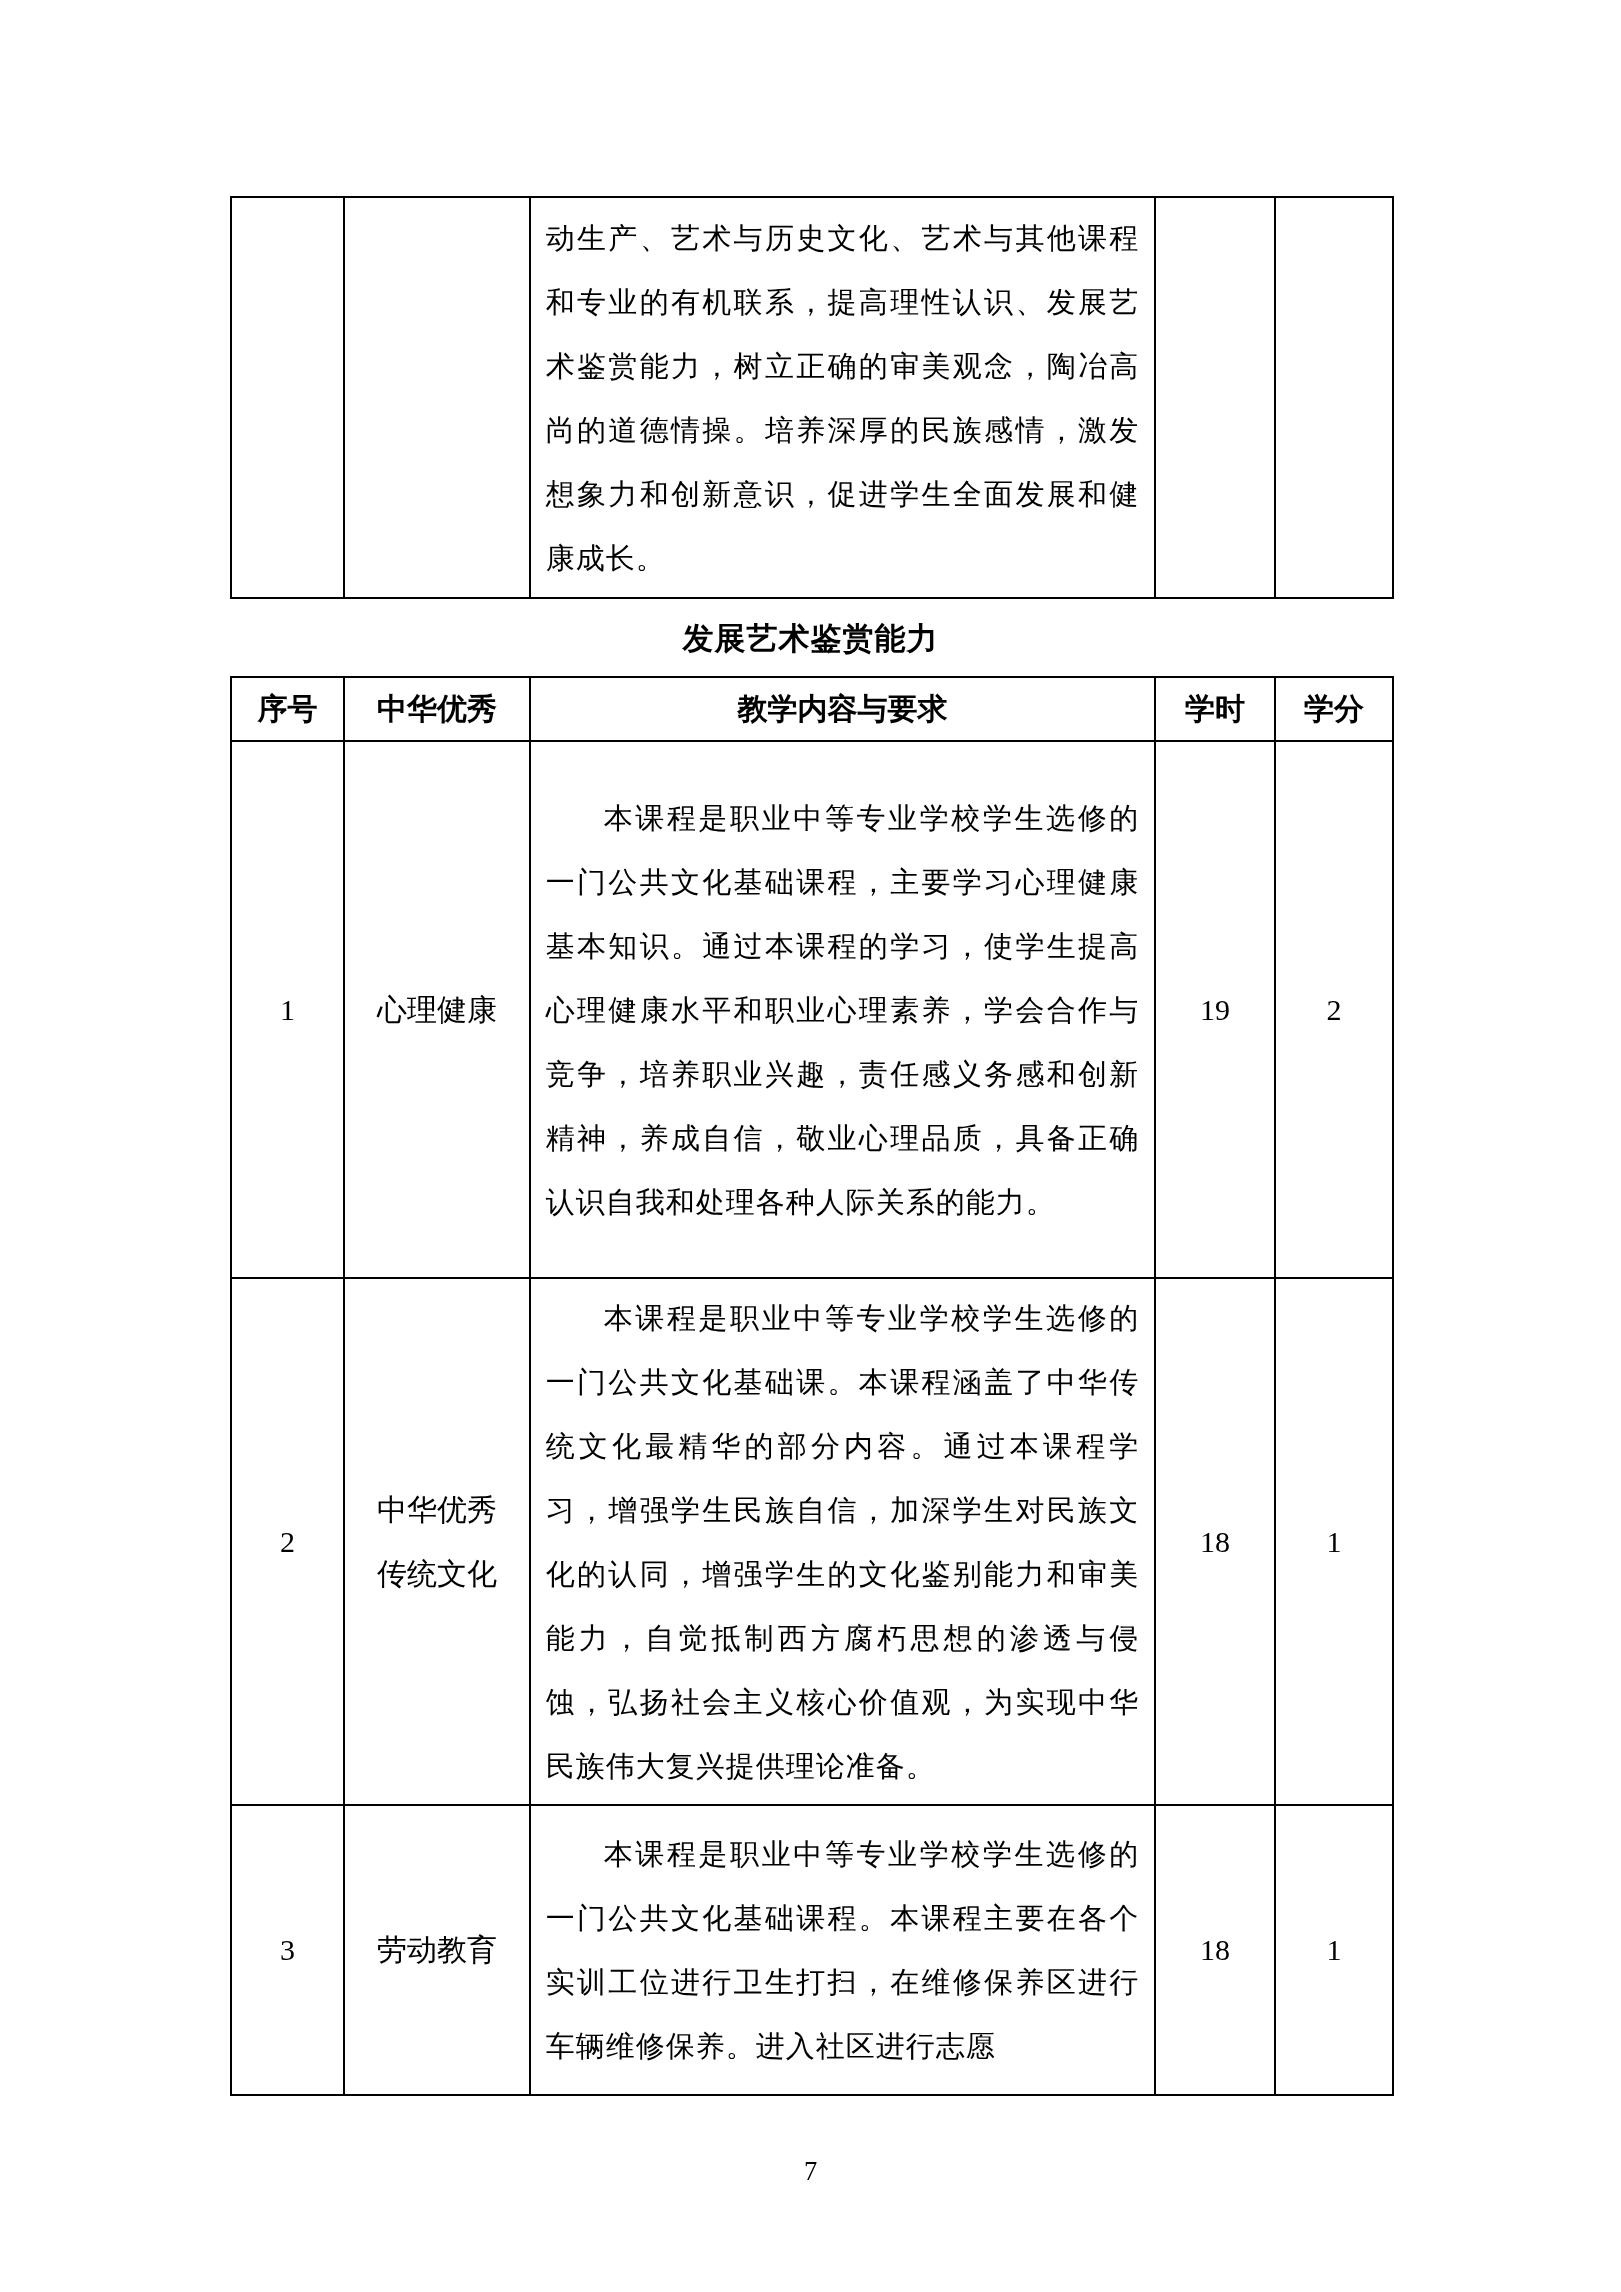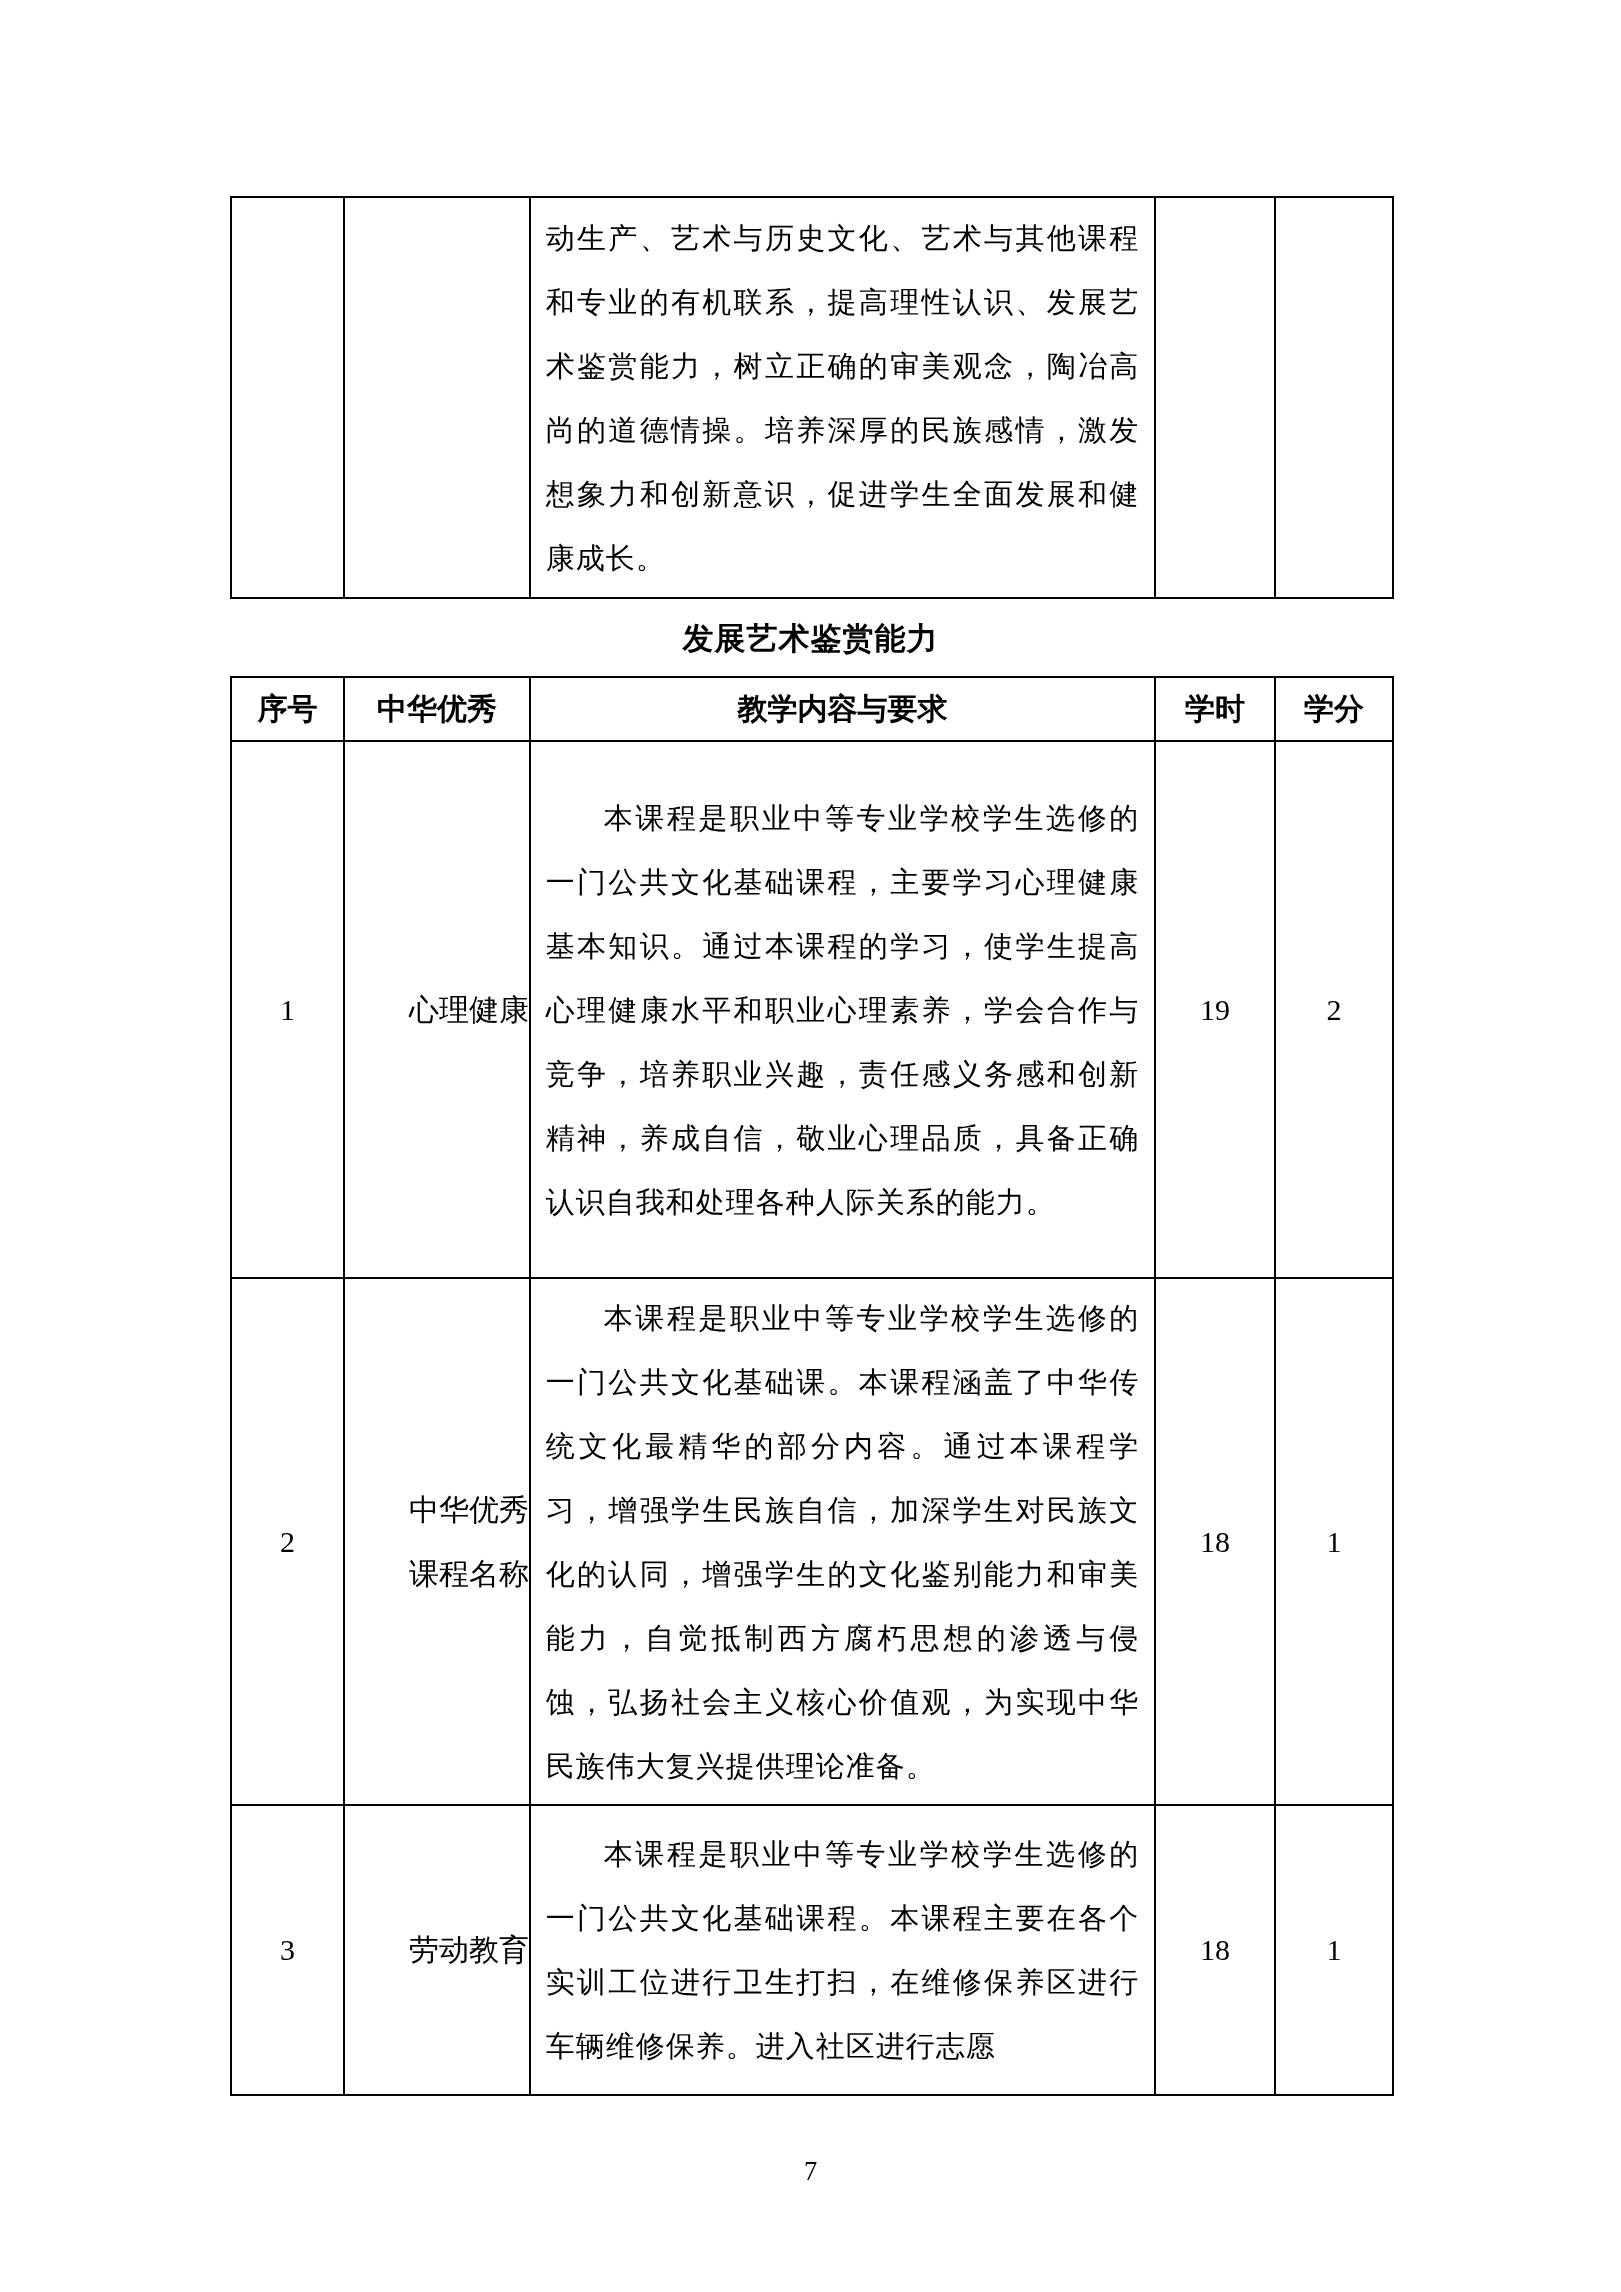--- a/index.html
+++ b/index.html
@@ -51,21 +51,21 @@
     letter-spacing:1px;
     text-align:justify;
     text-justify:inter-ideograph;
     color:#000;
   }
   .para.indent { text-indent:2em; }
   td.cell-center {
     text-align:center;
     line-height:64px;
   }
-  .name-line { display:block; text-align:right; line-height:64px; }
+  .name-line { display:block; text-align:center; line-height:64px; }
   .section-title {
     position:absolute;
     left:230px; top:601px;
     width:1161px; height:75px;
     line-height:75px;
     text-align:center;
     font-weight:bold;
     font-size:31px;
     letter-spacing:1px;
   }
@@ -134,21 +134,21 @@
         <div class="para indent">本课程是职业中等专业学校学生选修的一门公共文化基础课程，主要学习心理健康基本知识。通过本课程的学习，使学生提高心理健康水平和职业心理素养，学会合作与竞争，培养职业兴趣，责任感义务感和创新精神，养成自信，敬业心理品质，具备正确认识自我和处理各种人际关系的能力。</div>
       </td>
       <td class="cell-center">19</td>
       <td class="cell-center">2</td>
     </tr>
 
     <tr style="height:527px;">
       <td class="cell-center">2</td>
       <td class="cell-center">
         <span class="name-line">中华优秀</span>
-        <span class="name-line">课程名称</span>
+        <span class="name-line">传统文化</span>
       </td>
       <td class="cell-content">
         <div class="para indent">本课程是职业中等专业学校学生选修的一门公共文化基础课。本课程涵盖了中华传统文化最精华的部分内容。通过本课程学习，增强学生民族自信，加深学生对民族文化的认同，增强学生的文化鉴别能力和审美能力，自觉抵制西方腐朽思想的渗透与侵蚀，弘扬社会主义核心价值观，为实现中华民族伟大复兴提供理论准备。</div>
       </td>
       <td class="cell-center">18</td>
       <td class="cell-center">1</td>
     </tr>
 
     <tr style="height:290px;">
       <td class="cell-center">3</td>

